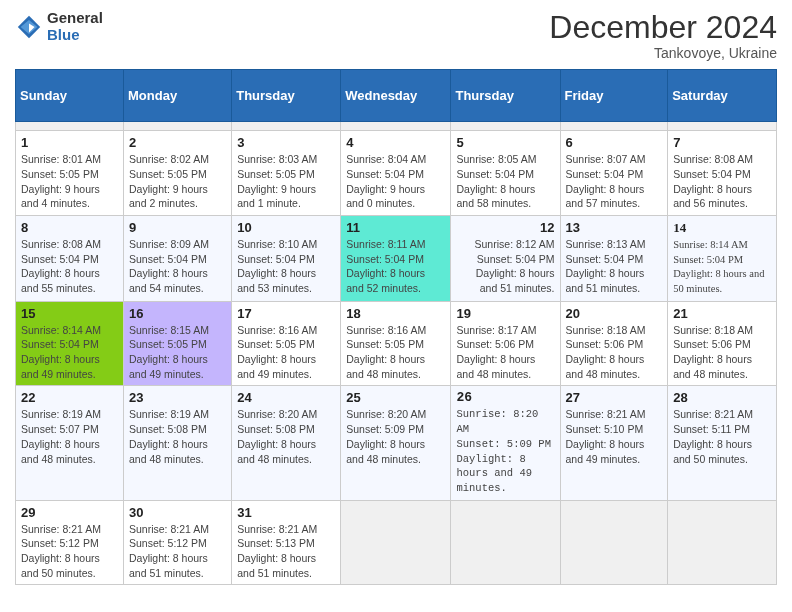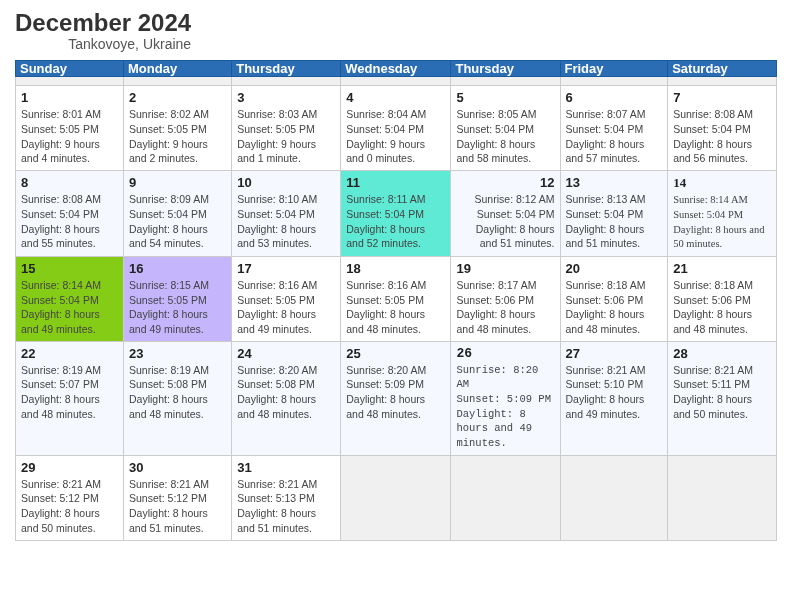--- a/index.html
+++ b/index.html
@@ -27,38 +27,38 @@
       gap: 4px;
     }
     .logo-icon {
       width: 28px;
       height: 28px;
     }
     .title-block {
       text-align: right;
     }
     .month-title {
-      font-size: 24px;
-      font-weight: bold;
+      font-size: 32px;
+      font-weight: normal;
       color: #333;
       line-height: 1.1;
     }
     .location {
       font-size: 14px;
       color: #555;
     }
     .calendar {
       width: 100%;
       border-collapse: collapse;
       font-size: 11px;
     }
     .calendar thead th {
       background: #2a6db5;
       color: #fff;
-      padding: 0 4px;
+      padding: 18px 4px;
       text-align: left;
       font-size: 13px;
       font-weight: bold;
       border: 1px solid #1a5a9a;
     }
     .calendar tbody td {
       border: 1px solid #ccc;
       vertical-align: top;
       padding: 4px 5px;
       width: 113px;
@@ -85,20 +85,31 @@
     }
     .empty-cell {
       background: #f0f0f0 !important;
     }
   </style>
 </head>
 <body>
 
 <div class="page">
   <div class="header">
+    <div class="logo">
+      <svg class="logo-icon" viewBox="0 0 40 40">
+        <polygon points="20,4 36,20 20,36 4,20" fill="#2a6db5"></polygon>
+        <polygon points="20,10 32,20 20,30 8,20" fill="#5599d8"></polygon>
+        <polygon points="20,15 28,20 20,28" fill="#fff"></polygon>
+      </svg>
+      <div>
+        <div style="font-size:15px;font-weight:bold;color:#333;line-height:1.1">General</div>
+        <div style="font-size:15px;font-weight:bold;color:#2a6db5;line-height:1.1">Blue</div>
+      </div>
+    </div>
     <div class="title-block">
       <div class="month-title">December 2024</div>
       <div class="location">Tankovoye, Ukraine</div>
     </div>
   </div>
 
   <table class="calendar">
     <thead>
       <tr>
         <th>Sunday</th>

